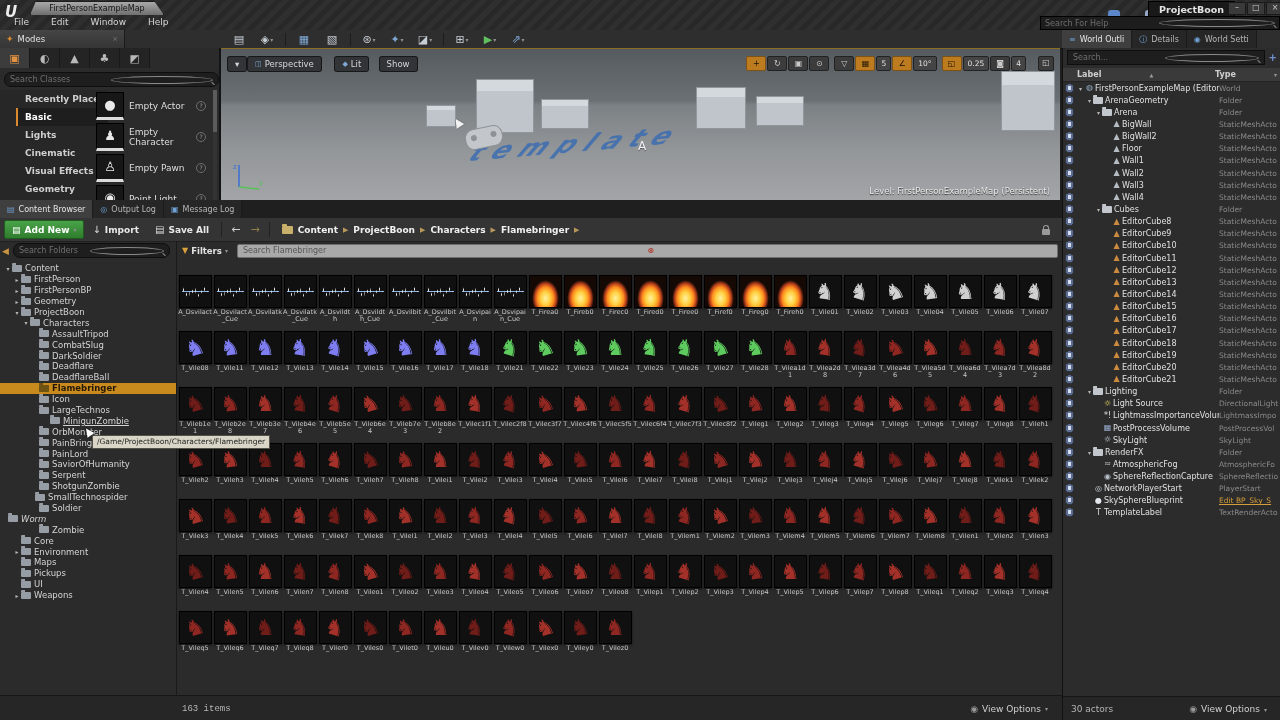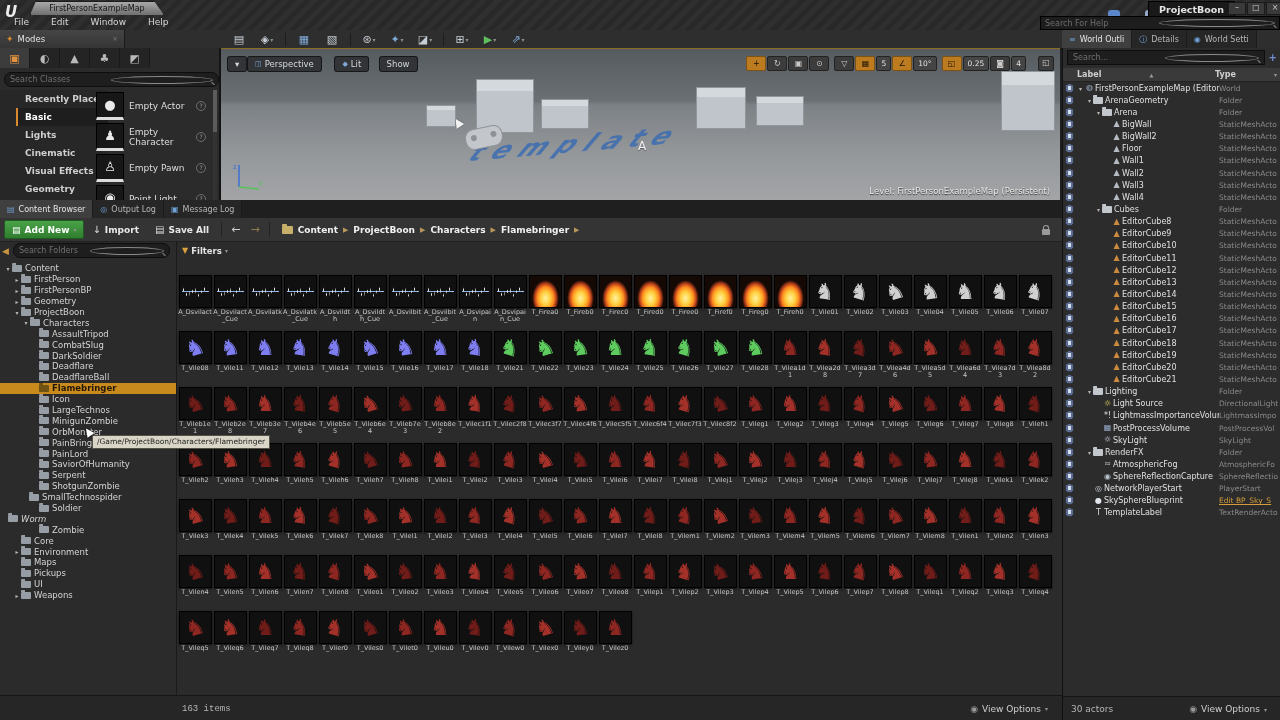--- a/index.html
+++ b/index.html
@@ -524,56 +524,56 @@
           <div class="trow" style="padding-left: 31px;">
             <span class="exp"></span>
             <span class="fold"></span>
             <span>Icon</span>
           </div>
           <div class="trow" style="padding-left: 31px;">
             <span class="exp"></span>
             <span class="fold"></span>
             <span>LargeTechnos</span>
           </div>
+          <div class="trow" style="padding-left: 42px; text-decoration: underline;">
+            <span class="exp"></span>
+            <span class="fold"></span>
+            <span>MinigunZombie</span>
+          </div>
           <div class="trow" style="padding-left: 31px;">
             <span class="exp"></span>
             <span class="fold"></span>
-            <span>MinigunZombie</span>
+            <span>OrbMonster</span>
           </div>
           <div class="trow" style="padding-left: 31px;">
             <span class="exp"></span>
             <span class="fold"></span>
-            <span>OrbMonster</span>
+            <span>PainBringer</span>
           </div>
           <div class="trow" style="padding-left: 31px;">
             <span class="exp"></span>
             <span class="fold"></span>
-            <span>PainBringer</span>
+            <span>PainLord</span>
           </div>
           <div class="trow" style="padding-left: 31px;">
             <span class="exp"></span>
             <span class="fold"></span>
-            <span>PainLord</span>
+            <span>SaviorOfHumanity</span>
           </div>
           <div class="trow" style="padding-left: 31px;">
             <span class="exp"></span>
             <span class="fold"></span>
-            <span>SaviorOfHumanity</span>
+            <span>Serpent</span>
           </div>
           <div class="trow" style="padding-left: 31px;">
             <span class="exp"></span>
             <span class="fold"></span>
-            <span>Serpent</span>
-          </div>
-          <div class="trow" style="padding-left: 31px;">
-            <span class="exp"></span>
-            <span class="fold"></span>
             <span>ShotgunZombie</span>
           </div>
-          <div class="trow" style="padding-left: 21px;">
+          <div class="trow" style="padding-left: 27px;">
             <span class="exp"></span>
             <span class="fold"></span>
             <span>SmallTechnospider</span>
           </div>
           <div class="trow" style="padding-left: 31px;">
             <span class="exp"></span>
             <span class="fold"></span>
             <span>Soldier</span>
           </div>
           <div class="trow" style=" font-style: italic;">
@@ -620,20 +620,24 @@
       <div id="tree-cursor" class="abs">▲</div>
       <div id="tree-tooltip" class="abs">/Game/ProjectBoon/Characters/Flamebringer</div>
     </div>
 
     <div id="cb-right" class="abs">
       <div id="filters-row" class="abs">
         <div id="filters-btn">
           <span class="fn">▼</span>
           <span class="t">Filters</span>
           <span class="caret">▾</span>
+        </div>
+        <div id="asset-search">
+          <span>Search Flamebringer</span>
+          <span class="clear">⊗</span>
         </div>
       </div>
       <div id="asset-grid" class="abs">
           <div class="tile">
             <div class="thumb">
               <div class="wline"></div>
               <div class="wbars"></div>
             </div>
             <div class="tlabel">A_Dsvilact</div>
           </div>

